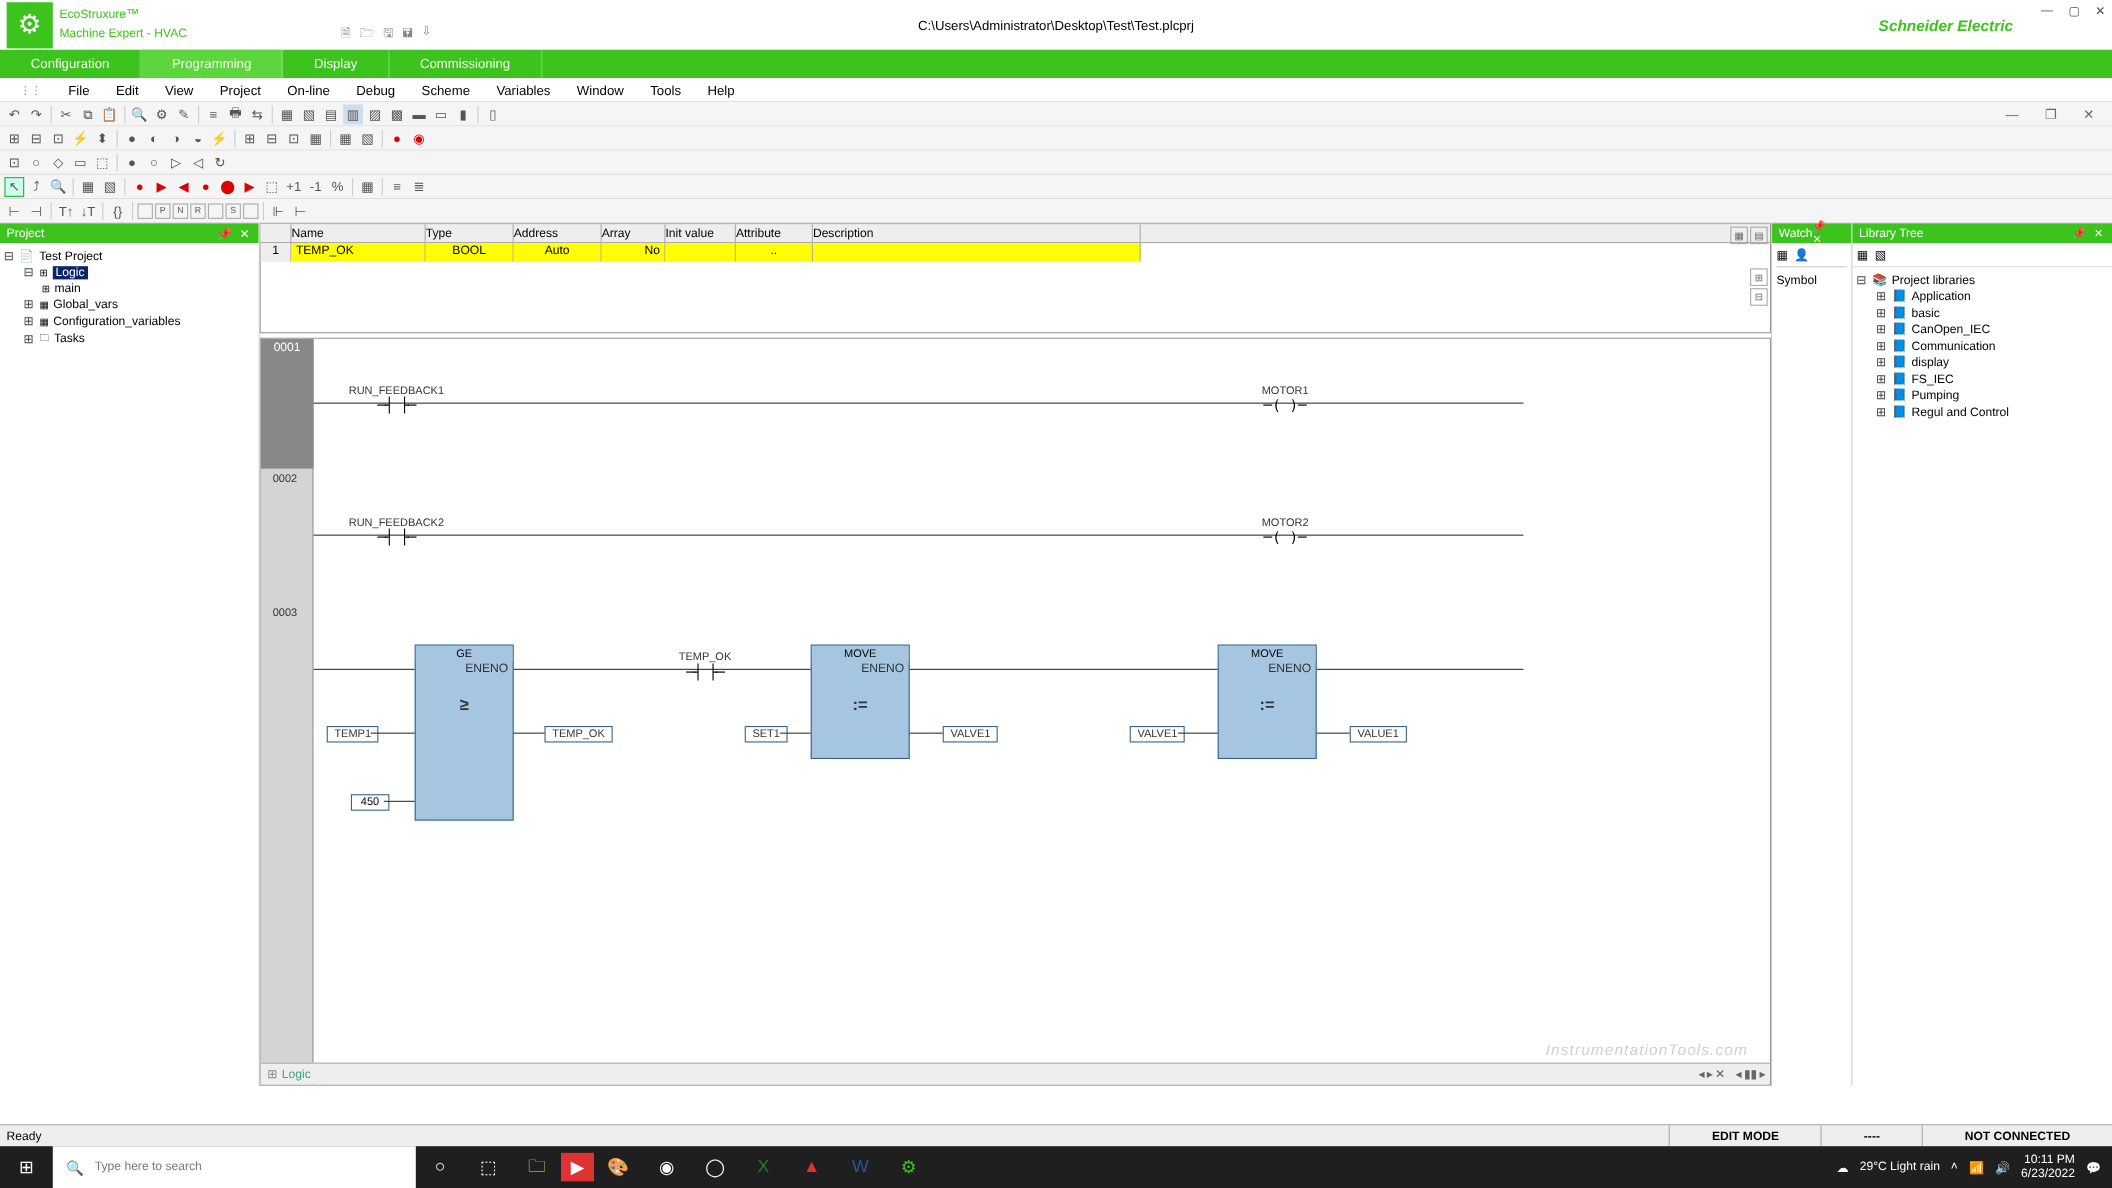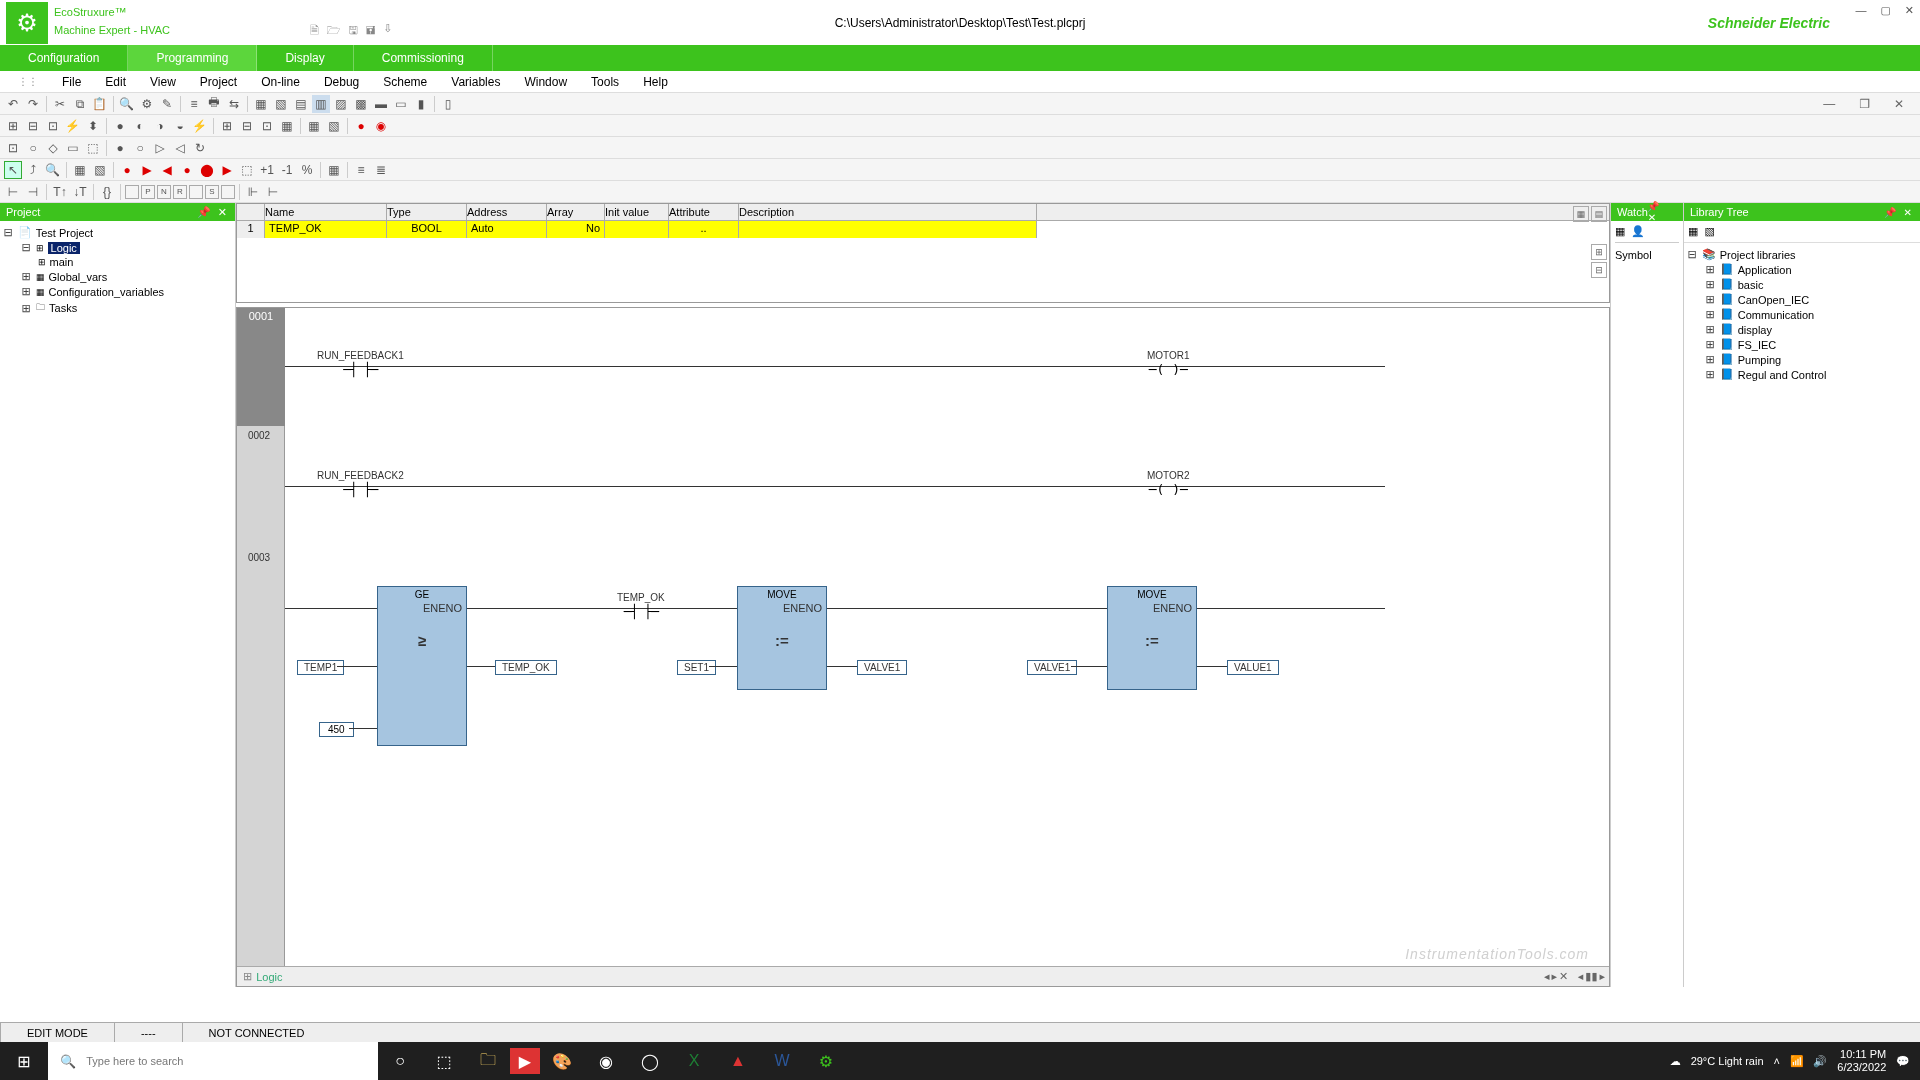--- a/index.html
+++ b/index.html
@@ -39,21 +39,21 @@
 .vars-head{background:#3dc31d;color:#fff;padding:2px 6px;font-size:11px;height:18px}
 .vars-table{border:1px solid #999;background:#fff;height:100px;position:relative}
 .vars-hdr{display:flex;background:#eee;border-bottom:1px solid #aaa}
 .vars-hdr div{border-right:1px solid #aaa;text-align:left;padding:2px 0;font-size:11px}
 .vars-row{display:flex}
 .vars-row div{border-right:1px solid #aaa;padding:1px 4px;font-size:11px;height:17px}
 .vars-row.sel-row div{background:#ffff00}
 .col-num{width:28px;background:#eee;text-align:center}
 .col-name{width:122px}
 .col-type{width:80px;text-align:center}
-.col-addr{width:80px;text-align:left}
+.col-addr{width:80px;text-align:center}
 .col-arr{width:58px;text-align:right}
 .col-init{width:64px;text-align:center}
 .col-attr{width:70px;text-align:center}
 .col-desc{width:298px;text-align:center}
 .ladder-area{flex:1;background:#fff;border:1px solid #999;margin-top:4px;position:relative;overflow:hidden}
 .rung-gutter{position:absolute;left:0;top:0;width:48px;height:100%;background:#d4d4d4;border-right:1px solid #999}
 .rung-num{position:absolute;left:0;width:44px;text-align:center;font-size:10px;color:#333}
 .rung-sel{background:#888;color:#fff;height:118px;width:48px;padding-top:2px}
 .contact{position:absolute;display:flex;flex-direction:column;align-items:center}
 .contact-lbl{font-size:10px;color:#333;margin-bottom:1px}
@@ -69,21 +69,21 @@
 .const-box{position:absolute;border:1px solid #36648b;background:#fff;font-size:10px;padding:1px 8px}
 .bottom-tab{position:absolute;bottom:0;left:0;right:0;height:20px;background:#eee;border-top:1px solid #aaa;display:flex;align-items:center;padding-left:6px;font-size:11px;gap:4px}
 .bottom-nav{position:absolute;right:4px;display:flex;gap:2px;font-size:10px;color:#666}
 .watch-panel{width:74px;border-left:1px solid #ccc;border-right:1px solid #ccc}
 .watch-body{padding:4px;font-size:11px}
 .lib-panel{width:236px}
 .lib-icons{padding:4px;display:flex;gap:6px;border-bottom:1px solid #ddd}
 .lib-tree{padding:4px 2px;font-size:11px}
 .status{position:absolute;bottom:38px;left:0;right:0;height:20px;background:#eee;border-top:1px solid #aaa;display:flex;align-items:center;font-size:11px}
 .status-left{padding-left:6px;flex:1}
-.status-seg{border-left:1px solid #aaa;padding:0 26px;height:100%;display:flex;align-items:center;font-weight:400}
+.status-seg{border-left:1px solid #aaa;padding:0 38px;height:100%;display:flex;align-items:center;font-weight:700}
 .taskbar{position:absolute;bottom:0;left:0;right:0;height:38px;background:#1f1f1f;display:flex;align-items:center;color:#fff}
 .start{width:48px;height:38px;display:flex;align-items:center;justify-content:center;font-size:16px}
 .search{flex:0 0 330px;height:38px;background:#fff;display:flex;align-items:center;color:#777;padding-left:12px;gap:10px;font-size:13px}
 .task-ico{width:44px;height:38px;display:flex;align-items:center;justify-content:center;font-size:16px}
 .tray{margin-left:auto;display:flex;align-items:center;gap:10px;padding-right:10px;font-size:11px}
 .clock{display:flex;flex-direction:column;align-items:flex-end;line-height:1.2;font-size:11px}
 .watermark{position:absolute;right:20px;bottom:24px;color:#d0d0d0;font-size:14px;font-style:italic;letter-spacing:1px}
 .vars-side-icons{position:absolute;right:2px;top:2px;display:flex;gap:2px;flex-direction:column}
 .vars-side-icons span{width:16px;height:16px;border:1px solid #aaa;display:flex;align-items:center;justify-content:center;font-size:9px;color:#666}
 .wire{position:absolute;height:1px;background:#333}
@@ -475,20 +475,21 @@
       <div class="tree-row indent1">
           <span class="tree-ico">⊞</span>
           <span>📘</span>
           <span>Regul and Control</span>
         </div>
     </div>
   </div>
 </div>
 
 <div class="status">
+  <div class="status-left">Ready</div>
   <div class="status-seg">EDIT MODE</div>
   <div class="status-seg">----</div>
   <div class="status-seg" style="color:#000">NOT CONNECTED</div>
 </div>
 
 <div class="taskbar">
   <div class="start">⊞</div>
   <div class="search">🔍 <span>Type here to search</span></div>
   <div class="task-ico">○</div>
   <div class="task-ico">⬚</div>

